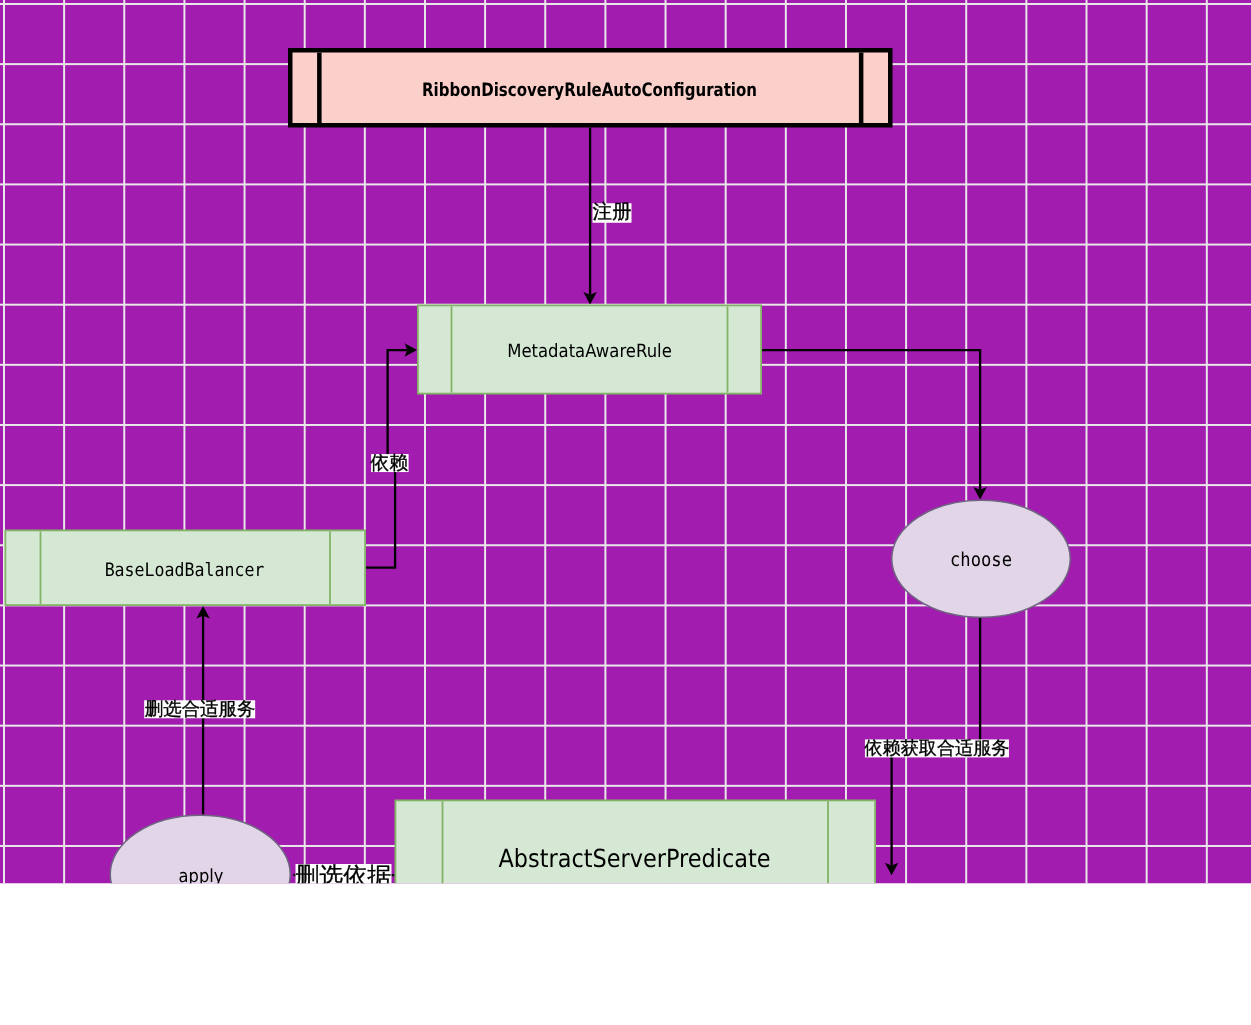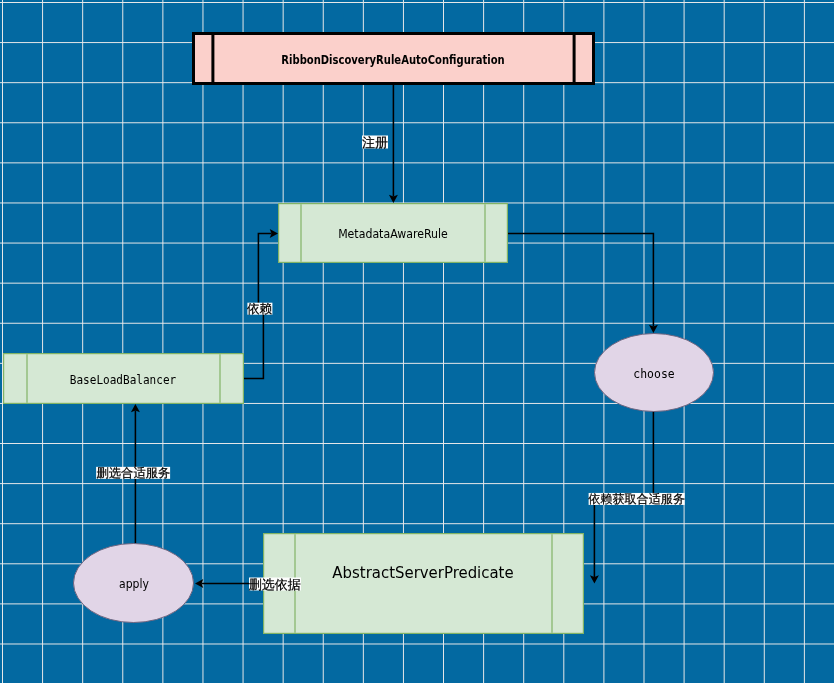--- a/index.html
+++ b/index.html
@@ -1,18 +1,18 @@
 <!DOCTYPE html>
 <html><head>
 <meta charset="utf-8">
 <title>RibbonDiscoveryRuleAutoConfiguration flow</title>
 <style>
   html,body{margin:0;padding:0;background:#ffffff;}
   *{box-sizing:border-box;}
-  #page{position:relative;width:834px;height:683px;overflow:hidden;background:#0369a1;
+  #page{position:relative;width:834px;height:589px;overflow:hidden;background:#a21caf;
         font-family:"Liberation Sans",sans-serif;}
   #grid{position:absolute;left:0;top:0;width:834px;height:683px;
     background-image:
       linear-gradient(to right, #e9e9e9 1px, transparent 1px),
       linear-gradient(to bottom, #e9e9e9 1px, transparent 1px);
     background-size:40.1px 40.1px;
     background-position:2px 2px;}
   svg.lay{position:absolute;left:0;top:0;width:834px;height:683px;overflow:visible;}
   .edge-label{position:absolute;white-space:nowrap;color:#000;line-height:1;
       font-family:"DejaVu Sans",sans-serif;background:#fdfdfd;
@@ -81,19 +81,19 @@
         <ellipse cx="133.5" cy="583" rx="60" ry="39.5" fill="#E1D5E7" stroke="#6E6580" stroke-width="1"></ellipse>
       </g>
     </svg>
   <div id="labels">
       <div class="node-label" style="left: 392.7px; top: 59.6px; transform: translate(-50%, -50%) scaleX(0.811); font-size: 12.35px; font-weight: bold; font-family: &quot;DejaVu Sans&quot;, sans-serif;">RibbonDiscoveryRuleAutoConfiguration</div>
       <div class="node-label" style="left: 393.1px; top: 234.4px; transform: translate(-50%, -50%) scaleX(0.9); font-size: 12.21px; font-weight: normal; font-family: &quot;DejaVu Sans&quot;, sans-serif;">MetadataAwareRule</div>
       <div class="node-label" style="left: 123px; top: 379.9px; transform: translate(-50%, -50%) scaleX(0.9); font-size: 12.29px; font-weight: normal; font-family: &quot;DejaVu Sans Mono&quot;, monospace;">BaseLoadBalancer</div>
       <div class="node-label" style="left: 423.4px; top: 572.6px; transform: translate(-50%, -50%) scaleX(0.9); font-size: 16.59px; font-weight: normal; font-family: &quot;DejaVu Sans&quot;, sans-serif;">AbstractServerPredicate</div>
       <div class="node-label" style="left: 653.6px; top: 374.4px; transform: translate(-50%, -50%) scaleX(0.9); font-size: 12.71px; font-weight: normal; font-family: &quot;DejaVu Sans Mono&quot;, monospace;">choose</div>
       <div class="node-label" style="left: 134.1px; top: 584px; transform: translate(-50%, -50%) scaleX(0.9); font-size: 12.09px; font-weight: normal; font-family: &quot;DejaVu Sans&quot;, sans-serif;">apply</div>
-      <div class="edge-label" style="font-size: 13px; left: 375px; top: 142.3px; transform: translate(-50%, -50%); text-align: center;">注册</div>
+      <div class="edge-label" style="font-size: 13px; left: 408px; top: 142.3px; transform: translate(-50%, -50%); text-align: center;">注册</div>
       <div class="edge-label" style="font-size: 12.6px; left: 259.5px; top: 308.5px; transform: translate(-50%, -50%);">依赖</div>
-      <div class="edge-label" style="font-size: 12.1px; left: 624.6px; top: 498.6px; transform: translate(-50%, -50%); margin-left: 12px;">依赖获取合适服务</div>
+      <div class="edge-label" style="font-size: 12.1px; left: 624.6px; top: 498.6px; transform: translate(-50%, -50%);">依赖获取合适服务</div>
       <div class="edge-label" style="font-size: 12.3px; left: 133.4px; top: 473px; transform: translate(-50%, -50%); text-align: right;">删选合适服务</div>
-      <div class="edge-label" style="font-size: 13px; left: 228.8px; top: 583.5px; transform: translate(-50%, -50%); margin-left: 46px;">删选依据</div>
+      <div class="edge-label" style="font-size: 16px; left: 228.8px; top: 583.5px; transform: translate(-50%, -50%);">删选依据</div>
     </div>
 </div>
 
 </body></html>

